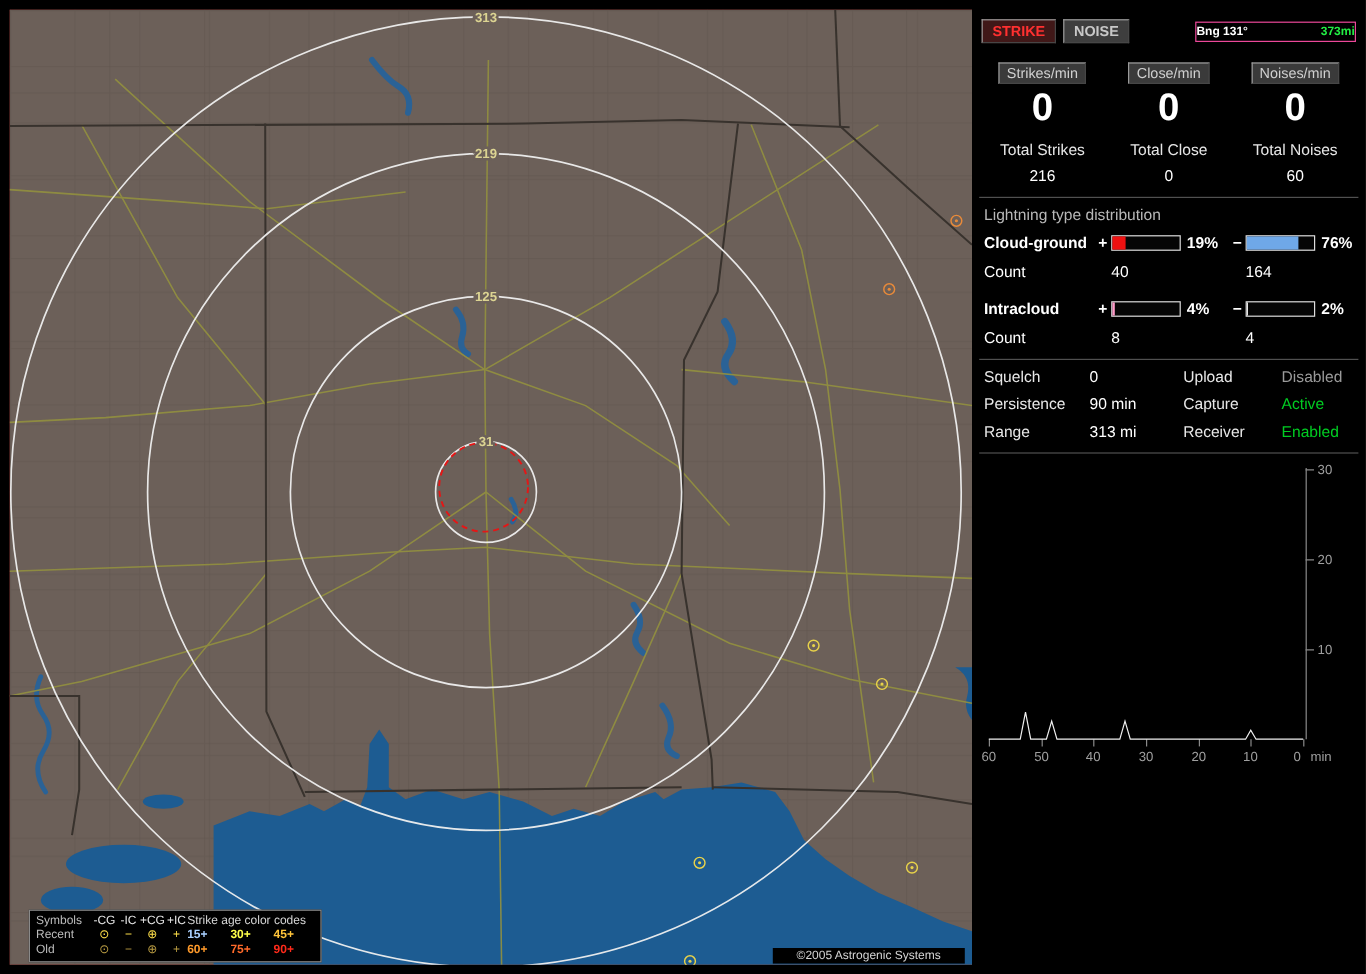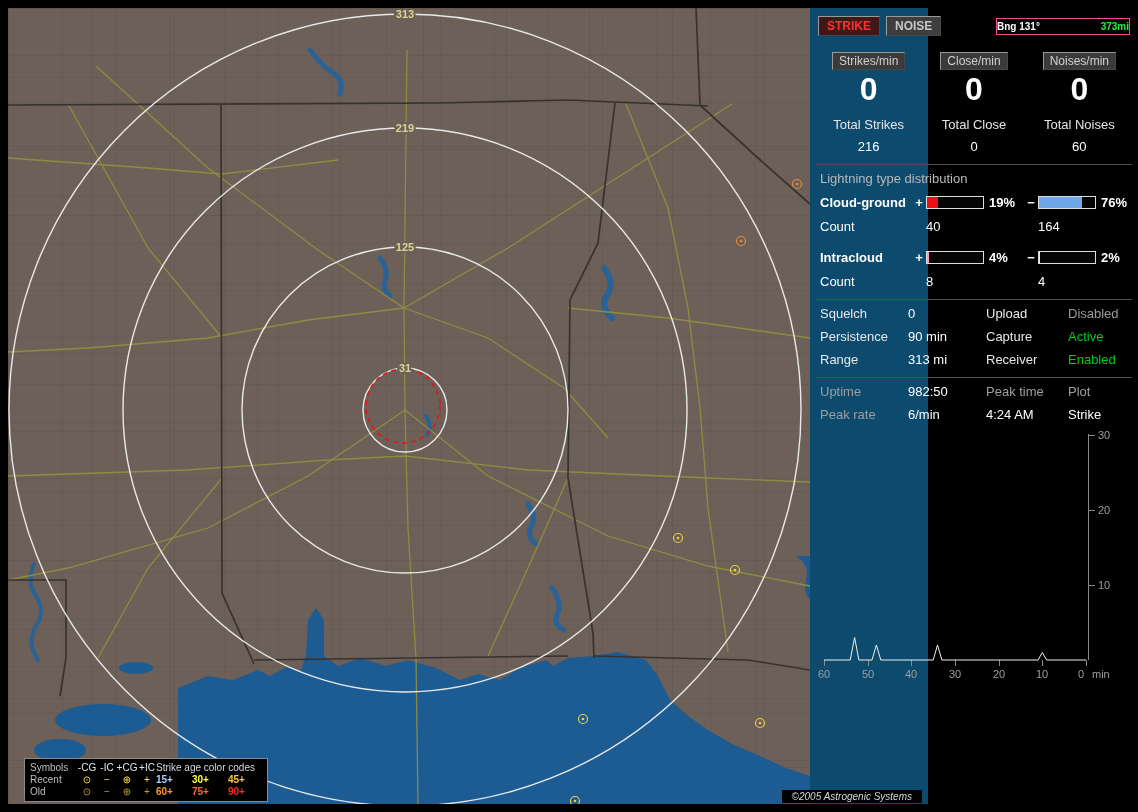--- a/index.html
+++ b/index.html
@@ -1,27 +1,27 @@
 <!DOCTYPE html>
 <html><head>
 <meta charset="utf-8">
 <style>
   html,body{margin:0;padding:0;background:#000;}
   body{width:1138px;height:812px;position:relative;overflow:hidden;
        font-family:"Liberation Sans", sans-serif;color:#ddd;font-size:13px;}
-  .map-wrap{position:absolute;left:8px;top:8px;width:920px;height:796px;background:#0c4a6e;}
+  .map-wrap{position:absolute;left:8px;top:8px;width:802px;height:796px;background:#7f1d1d;}
   .legend{position:absolute;left:16px;bottom:2px;background:#000;border:1px solid #8a8a8a;
           padding:3px 5px;font-size:10px;line-height:12px;}
   .lg-row{display:grid;grid-template-columns:46px 22px 18px 22px 18px 36px 36px 34px;align-items:center;}
   .lg-c1{color:#bdbdbd;}
   .lg-sym{color:#e6e6e6;text-align:center;}
   .lg-age-title{grid-column:6/9;color:#d6d6d6;white-space:nowrap;}
   .lg-age{font-weight:bold;}
   .credit{position:absolute;right:6px;bottom:1px;background:#000;color:#d6d6d6;
-          font-size:10px;padding:1px 10px;font-style:italic;}
+          font-size:10px;padding:1px 20px;}
   .panel{position:absolute;left:816px;top:8px;width:316px;height:796px;}
   .top-row{display:flex;gap:6px;align-items:center;margin:8px 2px 0 2px;}
   .btn{background:#3e3e3e;border:1px outset #9a9a9a;color:#c8c8c8;
        font-family:"Liberation Sans",sans-serif;font-weight:bold;font-size:12px;
        padding:2px 8px;cursor:pointer;}
   .btn-strike{color:#ff3030;background:#401818;}
   .bng-box{margin-left:auto;display:flex;justify-content:space-between;align-items:center;
            width:132px;background:#000;border:1px solid #ec4899;padding:2px 0;
            font-weight:bold;font-size:10px;}
   .bng-label{color:#fff;}
@@ -290,31 +290,20 @@
     <span class="val" style="color: rgb(0, 204, 34);">Active</span>
 
     <span class="lab">Range</span>
     <span class="val">313 mi</span>
     <span class="lab">Receiver</span>
     <span class="val" style="color: rgb(0, 204, 34);">Enabled</span>
   </div>
 
   <hr class="sep">
 
-  <div class="grid4">
-    <span class="glab">Uptime</span>
-    <span class="val">982:50</span>
-    <span class="glab">Peak time</span>
-    <span class="glab">Plot</span>
-
-    <span class="glab">Peak rate</span>
-    <span class="val">6/min</span>
-    <span class="val">4:24 AM</span>
-    <span class="val">Strike</span>
-  </div>
 
 
   <svg class="trend-svg" width="304" height="252">
     <g stroke="#8a8a8a" stroke-width="1">
       <line x1="270.5" y1="4" x2="270.5" y2="230"></line>
       <line x1="270" y1="5.5" x2="277" y2="5.5"></line>
       <line x1="270" y1="80.5" x2="277" y2="80.5"></line>
       <line x1="270" y1="155.5" x2="277" y2="155.5"></line>
       <line x1="6.5" y1="230" x2="6.5" y2="236"></line>
       <line x1="50.5" y1="230" x2="50.5" y2="236"></line>

